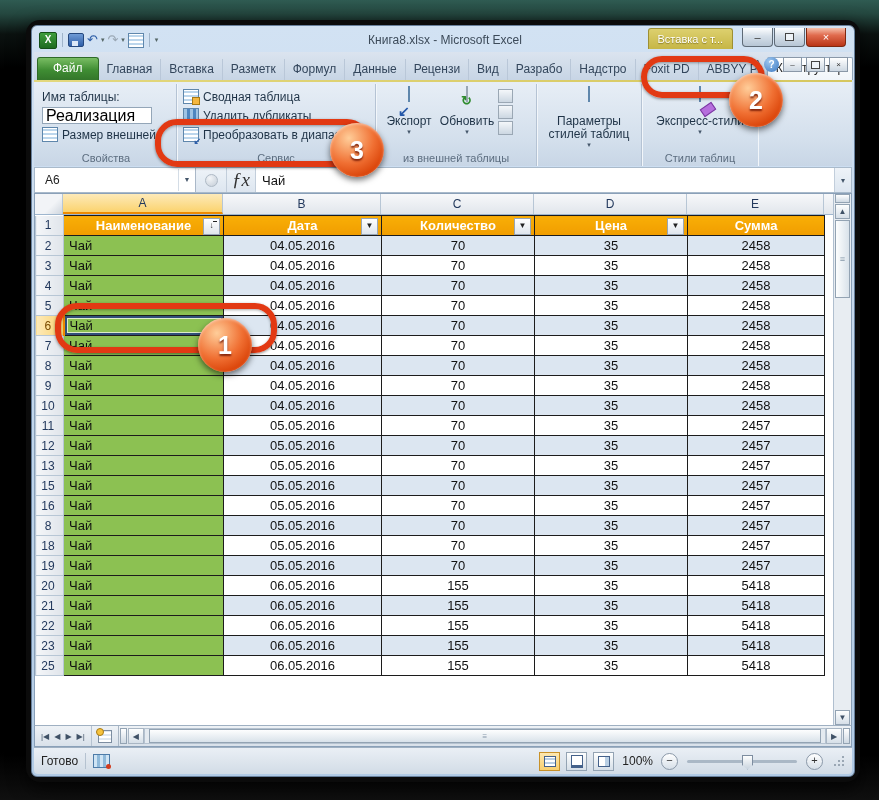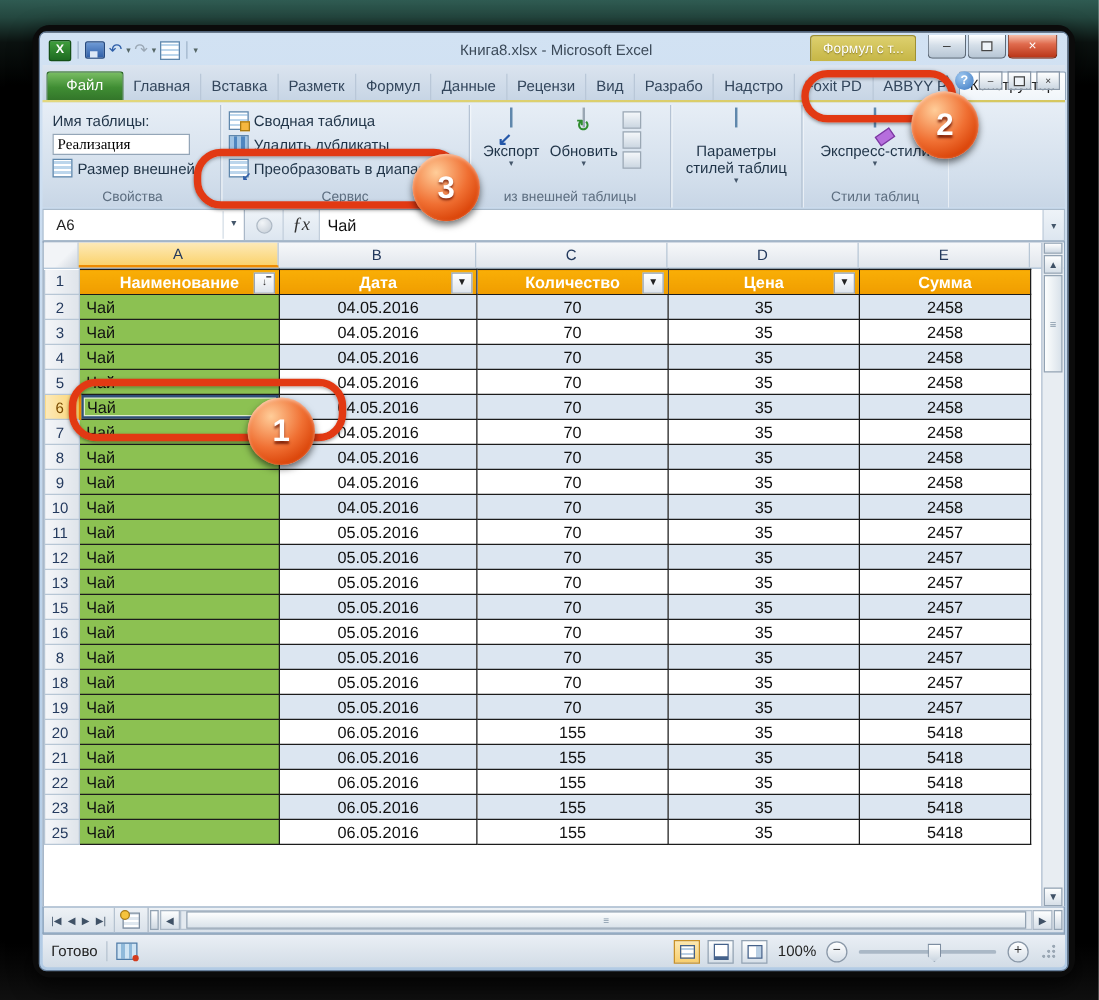--- a/index.html
+++ b/index.html
@@ -36,21 +36,21 @@
   .ribbon-ctrls{position:absolute;right:4px;top:5px;display:flex;align-items:center;gap:4px}
   .rc{font-size:10px;color:#44566a}
   .help{width:15px;height:15px;border-radius:50%;background:radial-gradient(circle at 35% 30%,#9ec7ef,#3a78c2);color:#fff;font-size:10px;font-weight:bold;text-align:center;line-height:15px}
   .mini-wbtn{width:17px;height:13px;border:1px solid #8a98a8;background:linear-gradient(#fff,#ccd7e2);font-size:8px;color:#333;display:flex;align-items:center;justify-content:center}
   .goldline{height:2px;background:linear-gradient(90deg,#e3d87e,#d6c75f);flex:none}
   
   .ribbon{height:82px;flex:none;background:linear-gradient(#e7eef6,#d3dfec 70%,#c8d6e6);display:flex;padding:2px 0 0 2px;position:relative}
   .rgroup{display:flex;flex-direction:column;border-right:1px solid #b5c3d4;box-shadow:1px 0 0 #f2f6fa;padding:3px 6px 0;position:relative}
   .glabel{margin-top:auto;height:15px;font-size:11px;color:#5d6e80;text-align:center;line-height:14px;white-space:nowrap}
   .prow{height:19px;display:flex;align-items:center;gap:4px;font-size:12px;color:#1f3347;white-space:nowrap}
-  .tname-input{width:102px;height:15px;border:1px solid #94a6b8;background:#fff;font-size:12px;padding:0 3px;font-family:Liberation Serif, serif}
+  .tname-input{width:102px;height:15px;border:1px solid #94a6b8;background:#fff;font-size:16px;padding:0 3px;font-family:Liberation Sans, sans-serif}
   .mini-ic{width:14px;height:13px;border:1px solid #5f87ac;background:repeating-linear-gradient(0deg,#fff 0 2px,#bcd6ec 2px 4px);flex:none;position:relative}
   .mini-ic.pvt:after{content:"";position:absolute;right:-2px;bottom:-2px;width:6px;height:6px;background:#f5b73f;border:1px solid #a97a14}
   .mini-ic.dup{background:repeating-linear-gradient(90deg,#9fc3e4 0 3px,#4f86c0 3px 6px)}
   .mini-ic.rng:after{content:"↙";position:absolute;right:-3px;bottom:-5px;color:#2f5fa8;font-size:9px;font-weight:bold}
   .bigcol{display:flex;align-items:flex-start;gap:4px}
   .bigbtn{width:54px;display:flex;flex-direction:column;align-items:center;font-size:12px;color:#1f3347;text-align:center;line-height:13px}
   .bigic{width:26px;height:24px;margin:1px 0 3px;position:relative}
   .tbl-big{width:22px;height:18px;border:1px solid #5f87ac;background:repeating-linear-gradient(0deg,#fff 0 3px,#bcd6ec 3px 6px)}
   .tbl-big.export:after{content:"↙";position:absolute;left:2px;bottom:-6px;color:#2457a8;font-weight:bold;font-size:14px}
   .page-ic{width:17px;height:22px;background:#fff;border:1px solid #9aa7b4;margin:0 auto}
@@ -62,21 +62,21 @@
   .optdots{width:22px;height:16px;border:1px solid #5f87ac;background:repeating-linear-gradient(90deg,#f7d98c 0 3px,#fff 3px 6px),#fff}
   .dd{font-size:7px;color:#44566a;line-height:7px}
   .smallstack{display:flex;flex-direction:column;gap:2px;padding-top:2px}
   .tiny-ic{width:13px;height:12px;border:1px solid #9aa7b4;background:linear-gradient(#f4f7fa,#ccd7e2);font-size:8px;color:#667;text-align:center;line-height:11px}
   
   .fbar{height:24px;flex:none;margin-top:1px;background:linear-gradient(#eef3f8,#dde6f0);border:1px solid #a9bacb;display:flex;align-items:stretch}
   .namebox{width:150px;background:#fff;border-right:1px solid #aab8c8;font-size:12px;color:#222;display:flex;align-items:center;padding-left:10px}
   .namebox .nb-dd{margin-left:auto;width:16px;text-align:center;font-size:7px;color:#44566a;border-left:1px solid #d4dde6;line-height:22px}
   .enterarea{width:30px;display:flex;align-items:center;justify-content:center;border-right:1px solid #c2cedb}
   .graydot{width:11px;height:11px;border-radius:50%;background:radial-gradient(circle at 35% 30%,#f2f5f8,#c3ccd6);border:1px solid #aeb9c5}
-  .fx{width:28px;display:flex;align-items:center;justify-content:center;font-style:italic;font-size:15px;color:#333;border-right:1px solid #c2cedb;font-family:"Liberation Serif",serif}
+  .fx{width:28px;display:flex;align-items:center;justify-content:center;font-style:italic;font-size:19px;color:#333;border-right:1px solid #c2cedb;font-family:"Liberation Serif",serif}
   .fvalue{flex:1;background:#fff;font-size:13px;color:#111;display:flex;align-items:center;padding-left:6px}
   .fexp{width:16px;background:linear-gradient(#eef3f8,#dde6f0);border-left:1px solid #c2cedb;font-size:8px;color:#44566a;display:flex;align-items:center;justify-content:center}
   
   .gridwrap{flex:1;position:relative;background:#fff;border:1px solid #8aa0b8;border-bottom:none;overflow:hidden}
   .colstrip{display:flex;height:20px;background:linear-gradient(#f7f8fa,#e1e6ec);border-bottom:1px solid #9eb6ce}
   .colcell{border-right:1px solid #b7c6d5;text-align:center;font-size:12px;color:#23395d;line-height:20px;box-sizing:border-box;flex:none}
   .colcell.corner{background:linear-gradient(135deg,#f2f4f7 60%,#cfd6de)}
   .colcell.active{background:linear-gradient(#fdeab9,#fbd36e);border-bottom:2px solid #ef8b00;line-height:18px}
   table.sheet{border-collapse:collapse;table-layout:fixed;width:789px}
   .sheet th.rn{background:linear-gradient(90deg,#f4f6f9,#dfe4ea);border:1px solid #b7c6d5;border-top:none;font-weight:normal;font-size:12px;color:#23395d;height:20px;box-sizing:border-box;padding:0 3px 0 0;text-align:center}
@@ -149,21 +149,21 @@
         <span class="sep"></span>
         <span class="save-icon"></span>
         <span class="qglyph">↶</span>
         <span class="ddarrow">▾</span>
         <span class="qglyph dis">↷</span>
         <span class="ddarrow">▾</span>
         <span class="pivot-mini"></span>
         <span class="sep"></span>
         <span class="ddarrow">▾</span>
       </div>
-      <div class="ctx-label">Формул с т...</div>
+      <div class="ctx-label">Вставка с т...</div>
       <div class="wbtns">
         <div class="wbtn">–</div>
         <div class="wbtn">
             <span class="glyph-restore"></span>
           </div>
         <div class="wbtn close">×</div>
       </div>
     </div>
 
     <div class="tabstrip">

